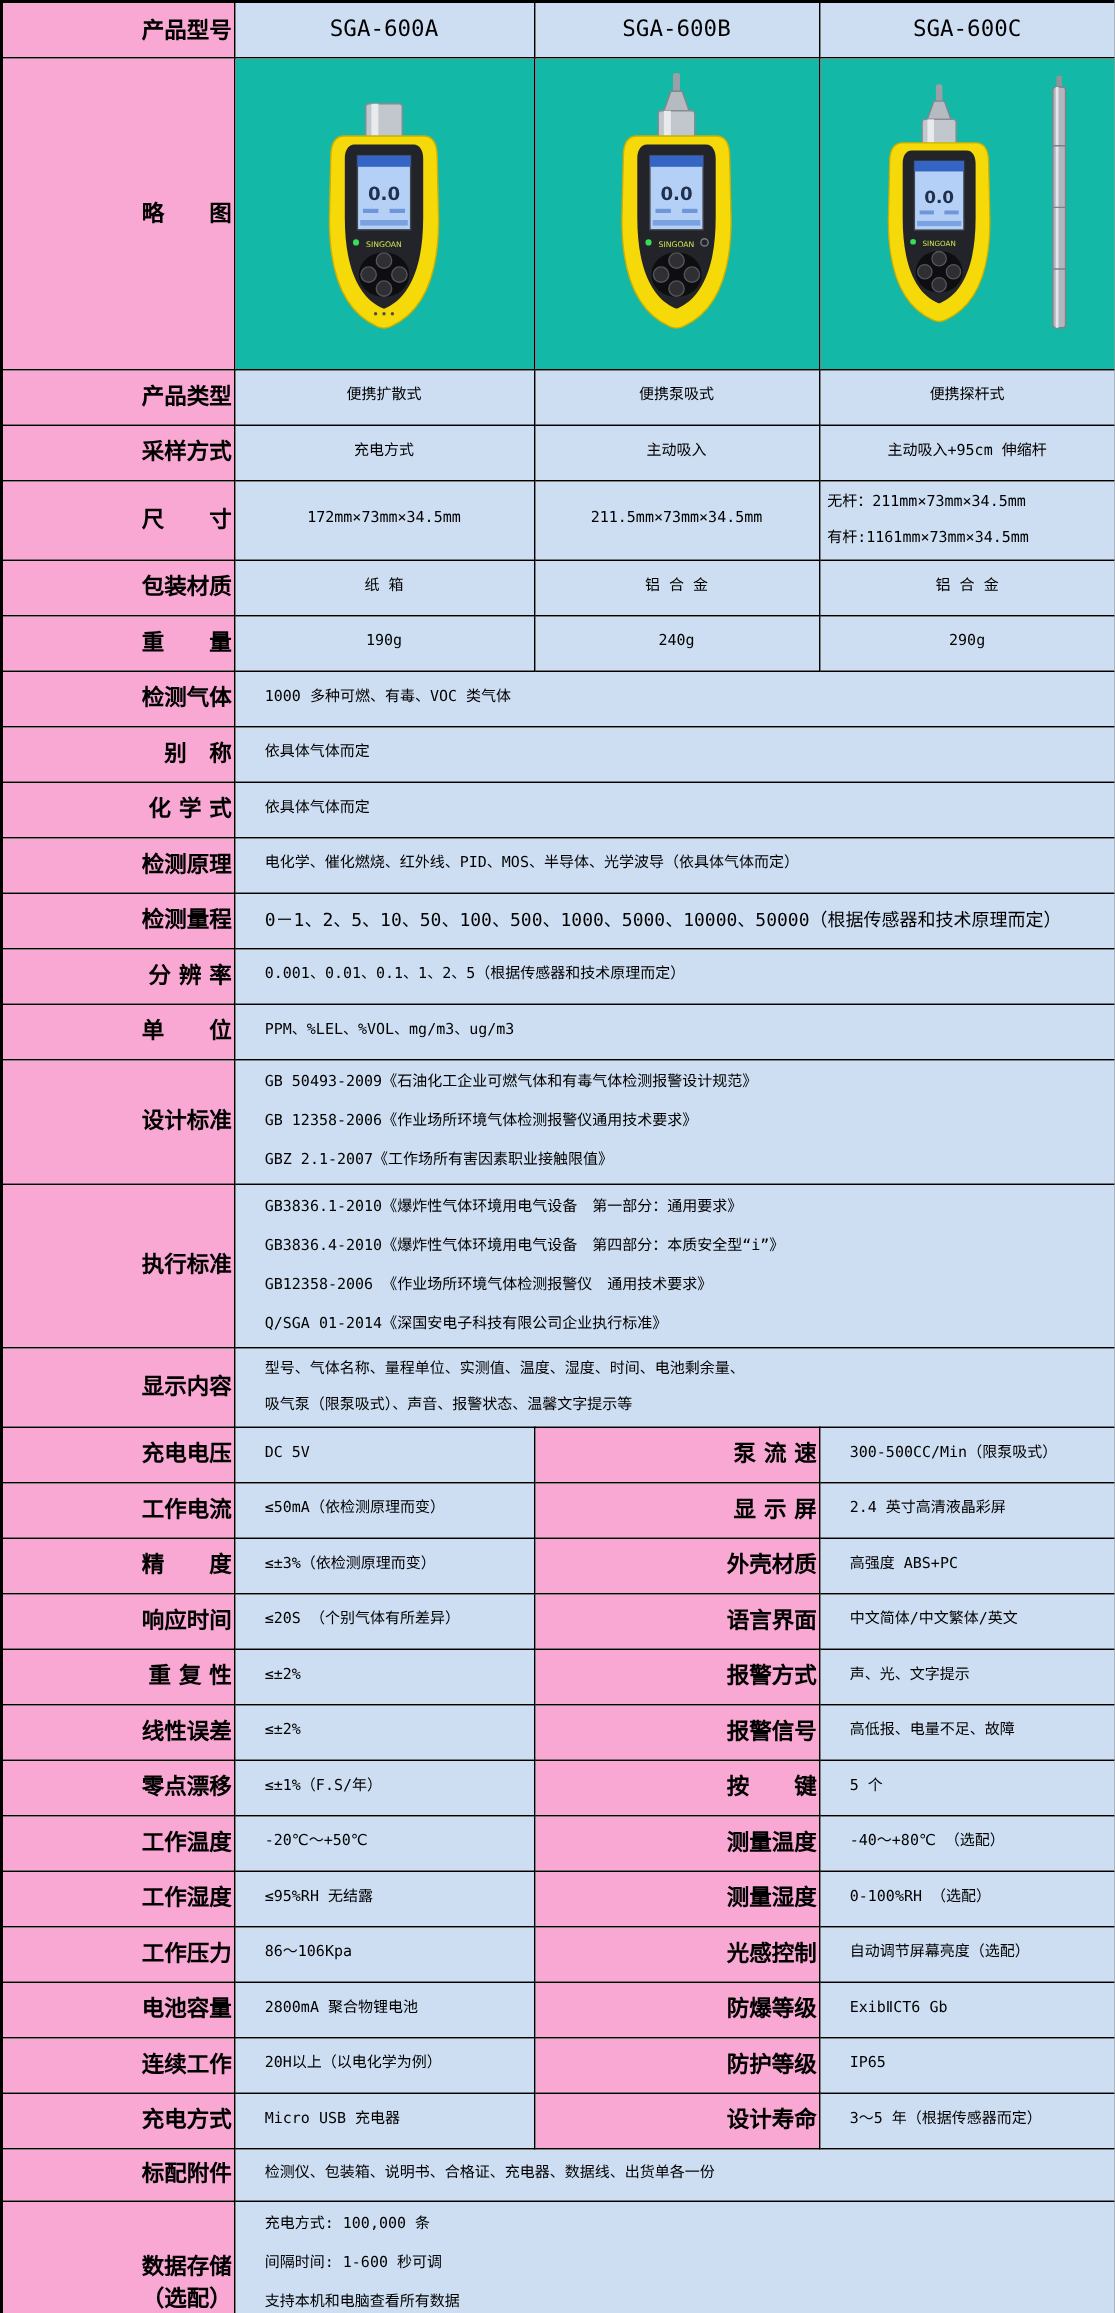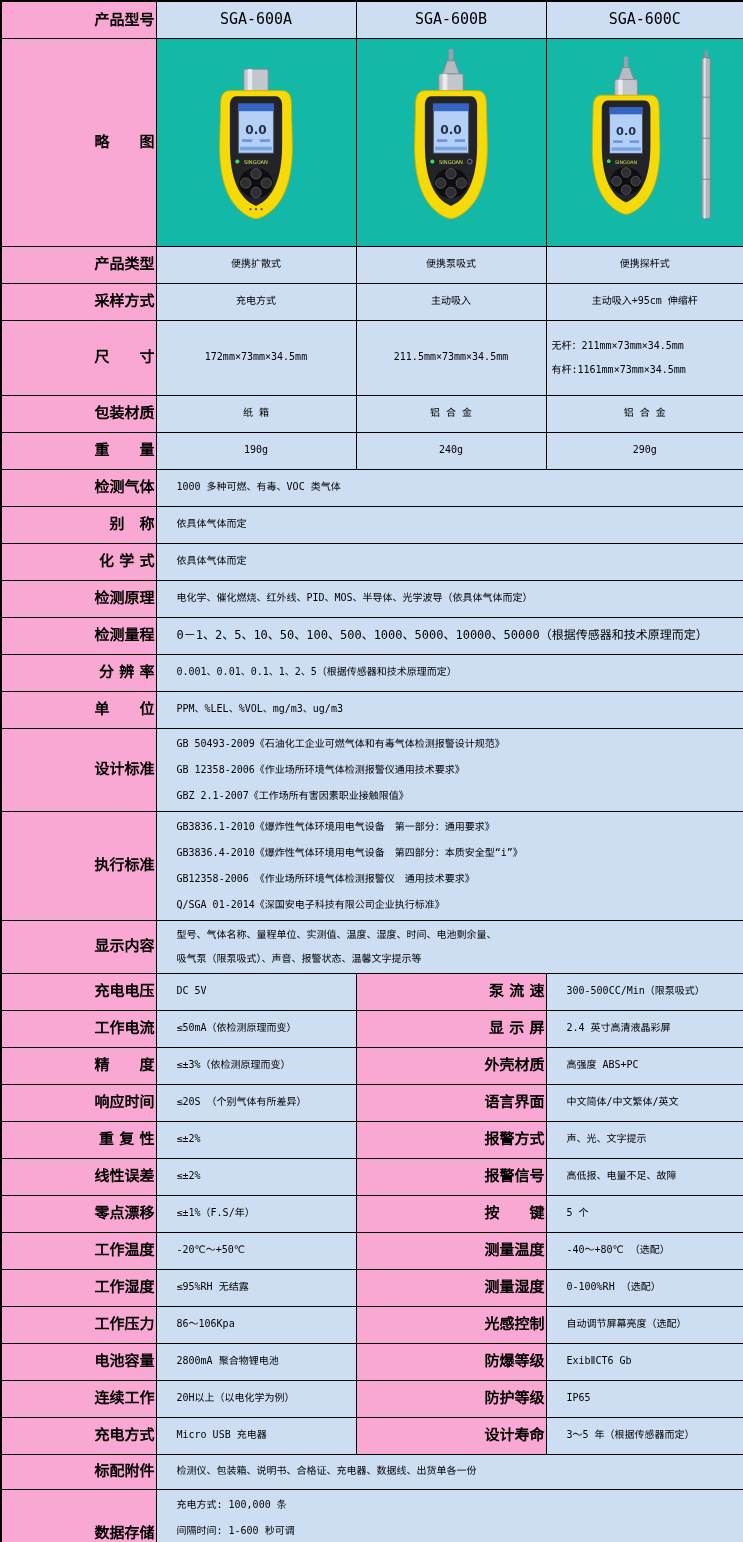--- a/index.html
+++ b/index.html
@@ -139,21 +139,21 @@
   <tr class="h-std">
     <td class="lbl">采样方式</td>
     <td class="val center">充电方式</td>
     <td class="val center">主动吸入</td>
     <td class="val center nowrap">主动吸入+95cm 伸缩杆</td>
   </tr>
   <tr class="h-size">
     <td class="lbl">尺　　寸</td>
     <td class="val center">172mm×73mm×34.5mm</td>
     <td class="val center">211.5mm×73mm×34.5mm</td>
-    <td class="val left lines-tight" style="padding:13px 5px;">
+    <td class="val left lines-tight" style="padding:2px 5px;">
       <div>无杆：211mm×73mm×34.5mm</div>
       <div>有杆:1161mm×73mm×34.5mm</div>
     </td>
   </tr>
   <tr class="h-std">
     <td class="lbl">包装材质</td>
     <td class="val center">纸 箱</td>
     <td class="val center">铝 合 金</td>
     <td class="val center">铝 合 金</td>
   </tr>

